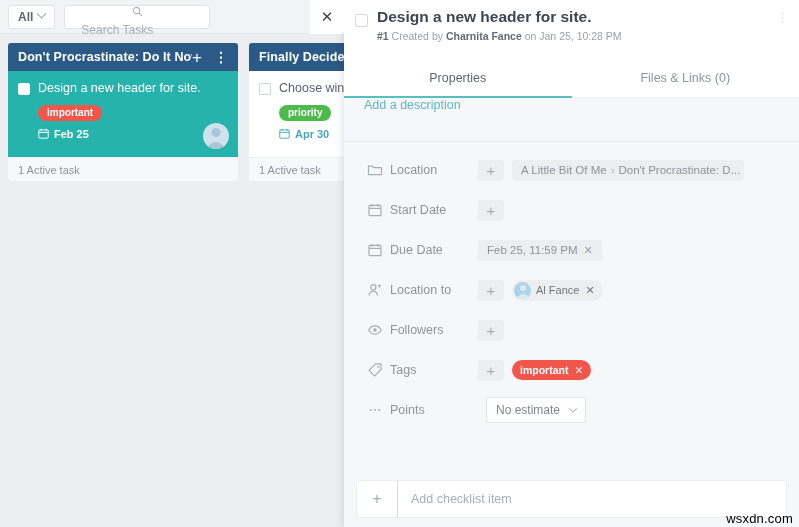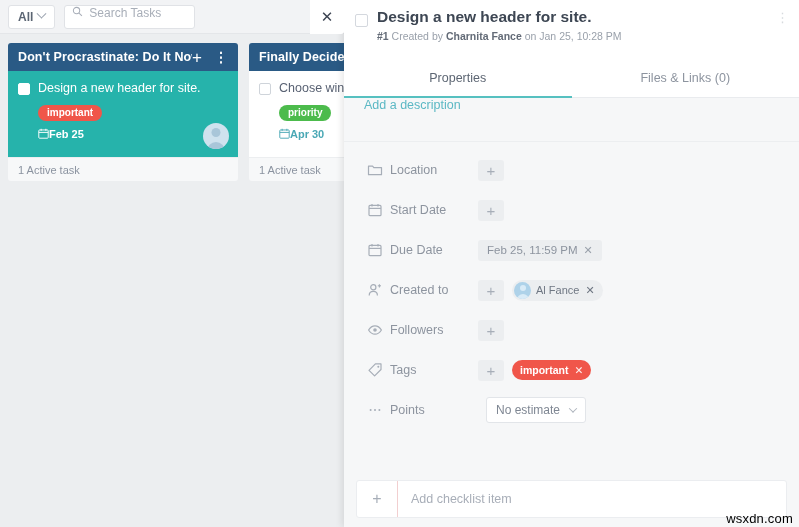--- a/index.html
+++ b/index.html
@@ -21,21 +21,21 @@
     display: flex; align-items: center; gap: 5px;
     background: #fff; border: 1px solid #e0e2e6; border-radius: 3px;
     height: 24px; padding: 0 9px; font-size: 12px; color: #5b6573; font-weight: 600;
     cursor: pointer;
   }
   .chev { display: inline-block; width: 7px; height: 7px;
     border-right: 1.4px solid #9aa2ae; border-bottom: 1.4px solid #9aa2ae;
     transform: rotate(45deg) translate(-2px,-2px); }
   .search-box {
     margin-left: 9px; background: #fff; border: 1px solid #e0e2e6; border-radius: 3px;
-    height: 24px; width: 131px; display: flex; align-items: flex-start; padding: 0 7px; gap: 6px;
+    height: 24px; width: 146px; display: flex; align-items: center; padding: 0 7px; gap: 6px; flex-direction: column;
   }
   .search-box input {
     border: 0; outline: 0; font-size: 12px; color: #6b7280; width: 112px;
     font-family: "Liberation Sans", sans-serif; background: transparent;
   }
   .search-box input::placeholder { color: #a8aeb8; }
   .mag { width: 11px; height: 11px; flex: 0 0 auto; }
 
   
   .board { position: absolute; top: 34px; left: 0; width: 350px; height: 493px; background: #eceef0; }
@@ -57,21 +57,21 @@
   .cbox { width: 12px; height: 12px; border-radius: 2px; flex: 0 0 auto; margin-top: 2px; }
   .card.selected .cbox { background: #fff; border: 1px solid #fff; }
   .card.plain .cbox { background: #fff; border: 1px solid #cfd4da; }
   .card-title { font-size: 12.5px; line-height: 1.25; }
   .card.selected .card-title { color: #fff; }
   .card.plain .card-title { color: #596273; }
   .tag {
     display: inline-block; margin: 8px 0 0 20px; border-radius: 9px;
     padding: 2px 9px 3px; font-size: 10px; color: #fff; font-weight: 600;
   }
-  .date-row { display: flex; align-items: flex-start; margin: 7px 0 0 20px; font-size: 11px; font-weight: 700; }
+  .date-row { display: flex; align-items: flex-start; gap: 5px; margin: 7px 0 0 20px; font-size: 11px; font-weight: 700; }
   .card.selected .date-row { color: #fff; }
   .card.plain .date-row { color: #4aa8b5; }
   .cal { width: 11px; height: 11px; flex: 0 0 auto; }
   .avatar-card {
     position: absolute; right: 9px; bottom: 8px; width: 26px; height: 26px;
     border-radius: 50%; background: #cfe2ee; overflow: hidden;
   }
   .avatar-card .head { position: absolute; left: 50%; top: 5px; transform: translateX(-50%);
     width: 9px; height: 9px; border-radius: 50%; background: #a9c6d9; }
   .avatar-card .body { position: absolute; left: 50%; bottom: -6px; transform: translateX(-50%);
@@ -292,20 +292,25 @@
     </div>
 
     <div class="props">
 
       <div class="prow">
         <svg class="picon" viewBox="0 0 16 16">
           <path d="M1.5 4.2h4.1l1.2 1.4h7.7v7.1h-13z" fill="none" stroke="#a7aeb8" stroke-width="1.2" stroke-linejoin="round"></path>
         </svg>
         <span class="plabel">Location</span>
         <span class="plus-btn">+</span>
+        <span class="pill">
+          <span>A Little Bit Of Me</span>
+          <span class="sep">›</span>
+          <span>Don't Procrastinate: D...</span>
+        </span>
       </div>
 
       <div class="prow">
         <svg class="picon" viewBox="0 0 16 16">
           <rect x="2" y="3.4" width="12" height="10.3" rx="1" fill="none" stroke="#a7aeb8" stroke-width="1.2"></rect>
           <line x1="2" y1="6.4" x2="14" y2="6.4" stroke="#a7aeb8" stroke-width="1.2"></line>
           <line x1="5" y1="2" x2="5" y2="4.5" stroke="#a7aeb8" stroke-width="1.2"></line>
           <line x1="11" y1="2" x2="11" y2="4.5" stroke="#a7aeb8" stroke-width="1.2"></line>
         </svg>
         <span class="plabel">Start Date</span>
@@ -326,21 +331,21 @@
         </span>
       </div>
 
       <div class="prow">
         <svg class="picon" viewBox="0 0 16 16">
           <circle cx="6.3" cy="5.3" r="2.6" fill="none" stroke="#a7aeb8" stroke-width="1.2"></circle>
           <path d="M2.2 13.4c0-2.5 1.9-4 4.1-4s4.1 1.5 4.1 4" fill="none" stroke="#a7aeb8" stroke-width="1.2"></path>
           <line x1="12.4" y1="2.2" x2="12.4" y2="5.4" stroke="#a7aeb8" stroke-width="1.1"></line>
           <line x1="10.8" y1="3.8" x2="14" y2="3.8" stroke="#a7aeb8" stroke-width="1.1"></line>
         </svg>
-        <span class="plabel">Created to</span>
+        <span class="plabel">Location to</span>
         <span class="plus-btn">+</span>
         <span class="assignee-pill">
           <span class="mini-av">
             <span class="h"></span>
             <span class="b"></span>
           </span>
           <span>Al Fance</span>
           <span class="xs" style="margin-left:6px">✕</span>
         </span>
       </div>

